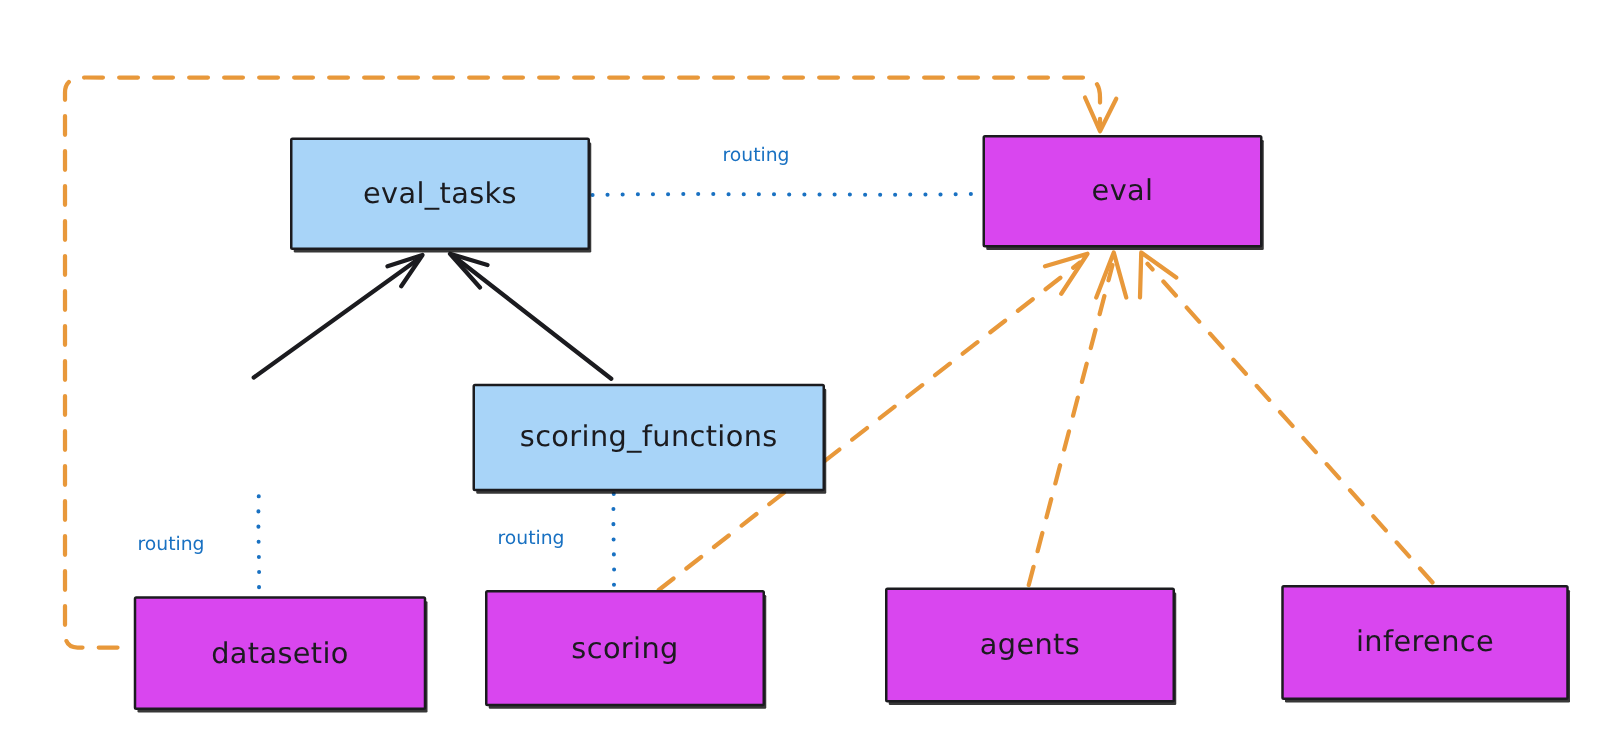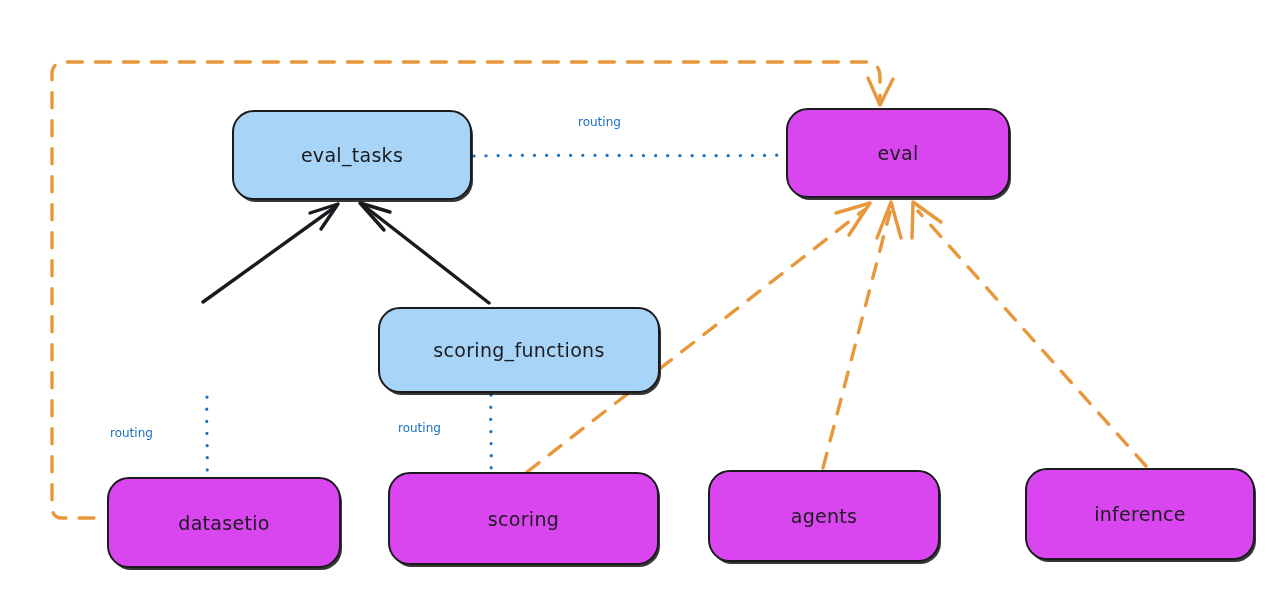--- a/index.html
+++ b/index.html
@@ -22,33 +22,33 @@
     width: 1280px;
     height: 596px;
   }
   .node {
     position: absolute;
     box-sizing: border-box;
     display: flex;
     align-items: center;
     justify-content: center;
     border: 2.5px solid #1b1b1f;
-    border-radius: 22px;
-    font-size: 19px;
+    border-radius: 2px;
+    font-size: 23px;
     color: #1b1b1f;
     letter-spacing: 0.3px;
     font-family: "DejaVu Sans", sans-serif;
     box-shadow: 2px 3px 0px -1px rgba(20,20,20,0.85);
   }
   .node.blue  { background: #a8d4f8; }
   .node.green { background: #d946ef; }
   .edge-label {
     position: absolute;
     color: #1971c2;
-    font-size: 12px;
+    font-size: 15px;
     font-family: "DejaVu Sans", sans-serif;
     white-space: nowrap;
   }
 </style>
 </head>
 <body>
 
 <div id="canvas">
 
   <svg id="svg-layer" viewBox="0 0 1280 596" xmlns="http://www.w3.org/2000/svg">
@@ -108,21 +108,21 @@
 
 
   <div class="node blue" style="left:378px; top:307px; width:282px; height:86px;">
     <span>scoring_functions</span>
   </div>
 
   <div class="node green" style="left:96px; top:477px; width:234px; height:91px;margin-left:11px;">
     <span>datasetio</span>
   </div>
 
-  <div class="node green" style="left:388px; top:472px; width:271px; height:93px;">
+  <div class="node green" style="left:388px; top:472px; width:224px; height:93px;">
     <span>scoring</span>
   </div>
 
   <div class="node green" style="left:708px; top:470px; width:232px; height:92px;">
     <span>agents</span>
   </div>
 
   <div class="node green" style="left:1025px; top:468px; width:230px; height:92px;">
     <span>inference</span>
   </div>

